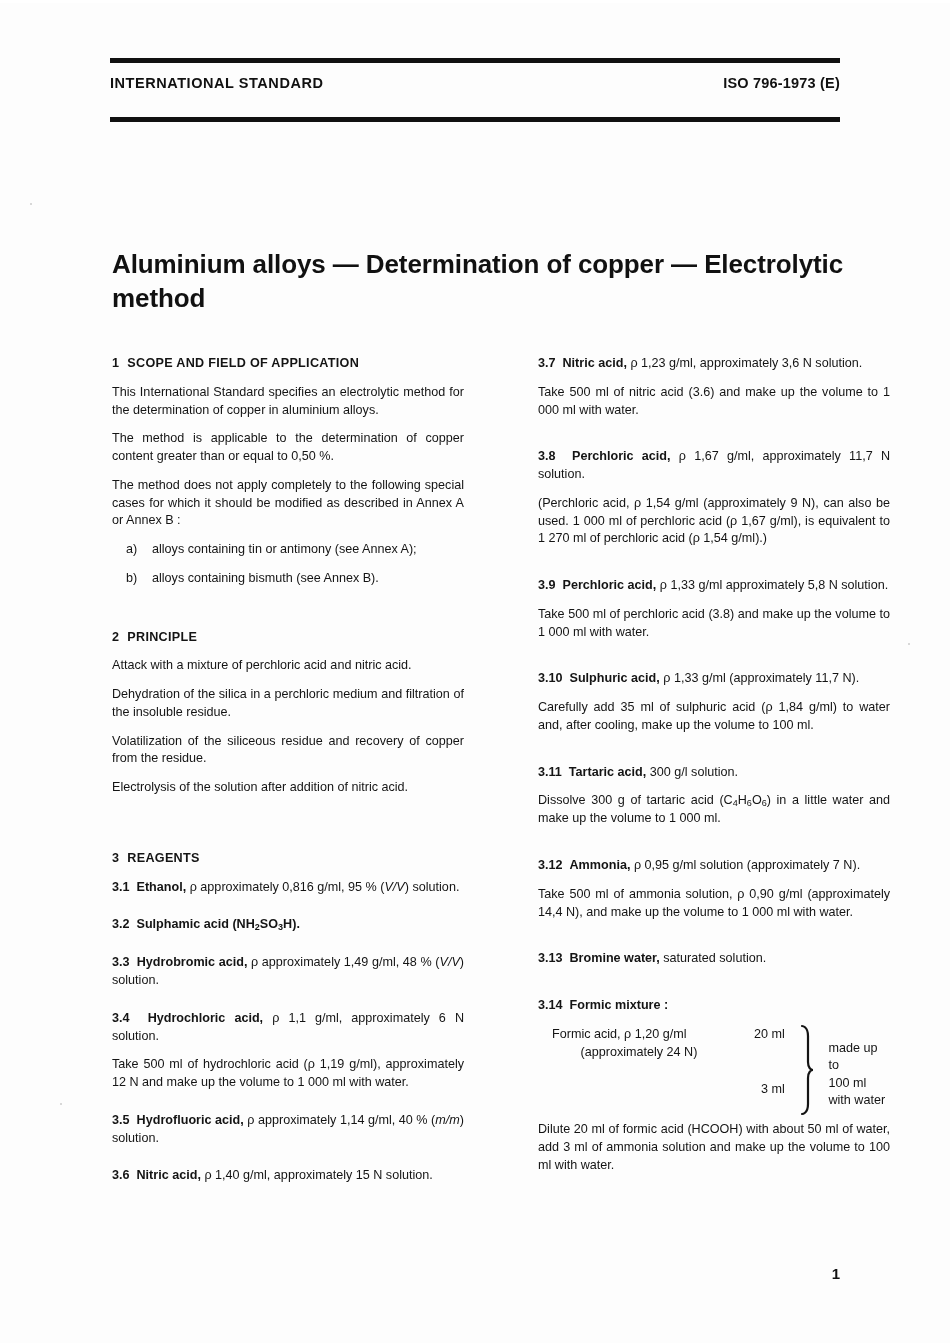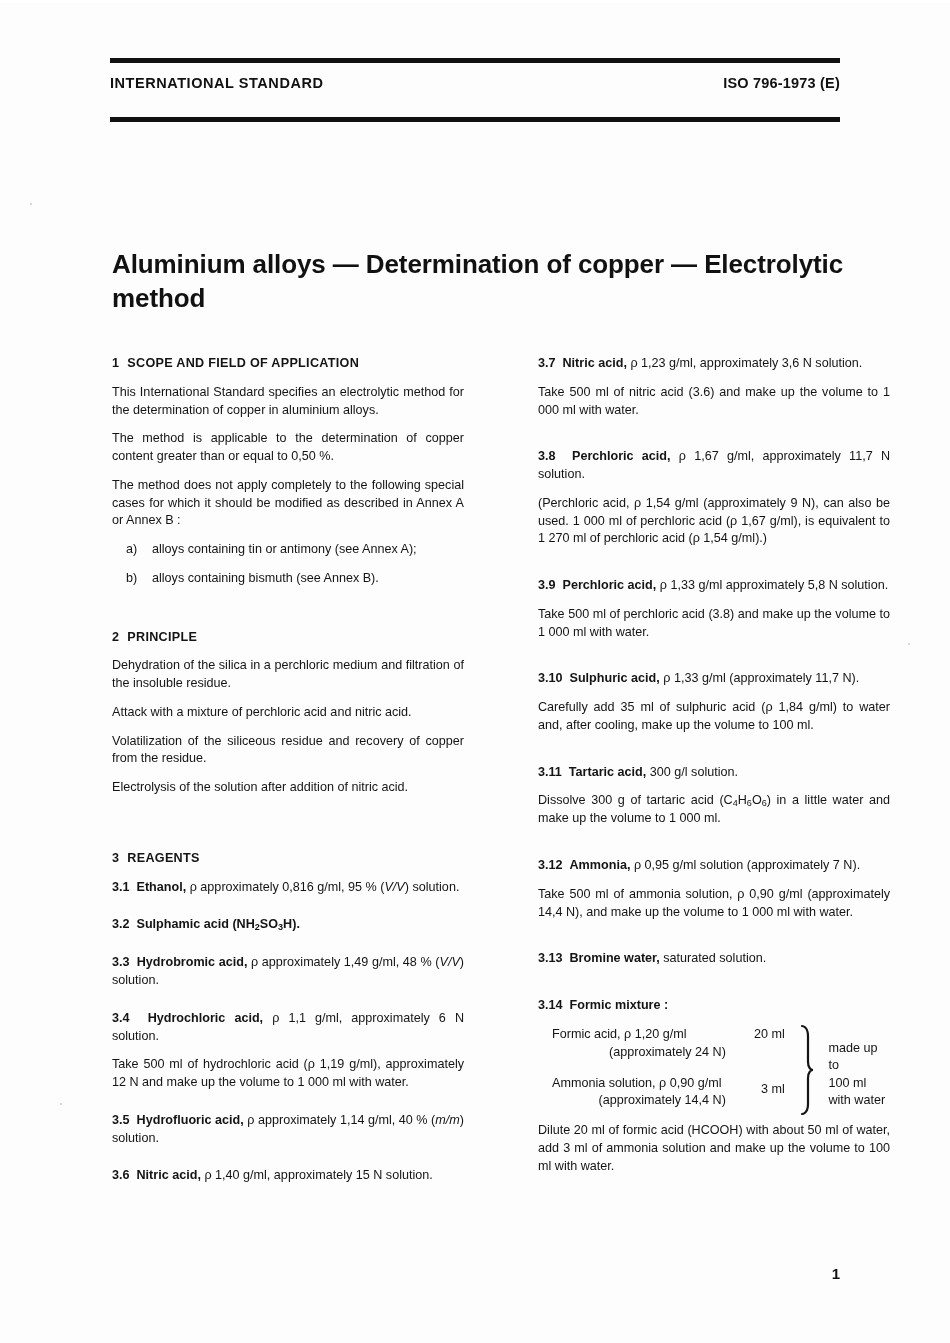--- a/index.html
+++ b/index.html
@@ -130,21 +130,21 @@
   .ft-names {
     width: 196px;
     padding-left: 14px;
     box-sizing: border-box;
   }
   .ft-row-name {
     line-height: 1.42;
   }
   .ft-row-name .sub-line {
     display: block;
-    text-align: right;
+    text-align: center;
     padding-right: 4px;
   }
   .ft-row-name.second { margin-top: 13px; }
 
   .ft-qty {
     width: 54px;
     position: relative;
     text-align: right;
     padding-right: 6px;
     box-sizing: border-box;
@@ -213,22 +213,22 @@
       <span class="marker">b)</span>
       <span>alloys containing bismuth (see Annex B).</span>
     </div>
 
     <div class="gap-lg"></div>
 
     <div class="sec-head">
       <span class="num">2</span><span>PRINCIPLE</span>
     </div>
 
+    <p class="para">Attack with a mixture of perchloric acid and nitric acid.</p>
     <p class="para">Dehydration of the silica in a perchloric medium and filtration of the insoluble residue.</p>
-    <p class="para">Attack with a mixture of perchloric acid and nitric acid.</p>
     <p class="para">Volatilization of the siliceous residue and recovery of copper from the residue.</p>
     <p class="para">Electrolysis of the solution after addition of nitric acid.</p>
 
     <div class="gap-xl"></div>
 
     <div class="sec-head">
       <span class="num">3</span><span>REAGENTS</span>
     </div>
 
     <p class="para">
@@ -324,24 +324,20 @@
     <p class="para">
       <span class="lead">3.14</span>&nbsp;&nbsp;<span class="lead">Formic mixture :</span>
     </p>
 
     <div class="formic-table">
       <div class="ft-names">
         <div class="ft-row-name">
           <span>Formic acid, ρ 1,20 g/ml</span>
           <span class="sub-line">(approximately 24 N)</span>
         </div>
-        <div class="ft-row-name second">
-          <span>Ammonia solution, ρ 0,90 g/ml</span>
-          <span class="sub-line">(approximately 14,4 N)</span>
-        </div>
       </div>
 
       <div class="ft-qty">
         <span class="q1">20 ml</span>
         <span class="q2">3 ml</span>
       </div>
 
       <div class="ft-brace">
         <svg width="16" height="92" viewBox="0 0 16 92" aria-hidden="true">
           <path d="M3 2 C3 2, 9 2, 9 12 L9 38 C9 44, 12 46, 14 46 C12 46, 9 48, 9 54 L9 80 C9 90, 3 90, 3 90" fill="none" stroke="#141414" stroke-width="2.2" stroke-linecap="round"></path>

